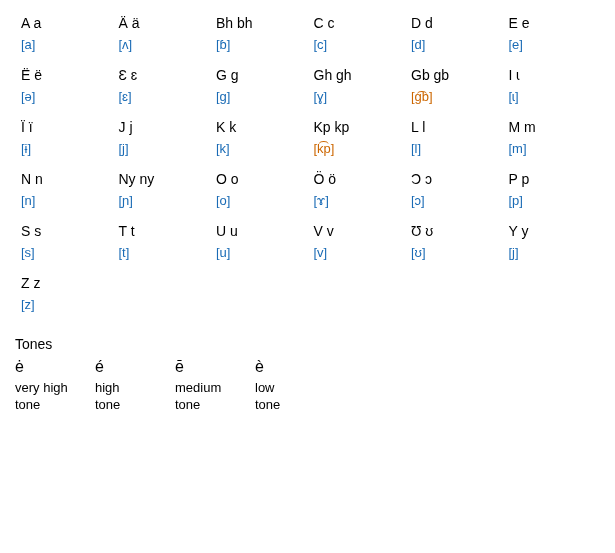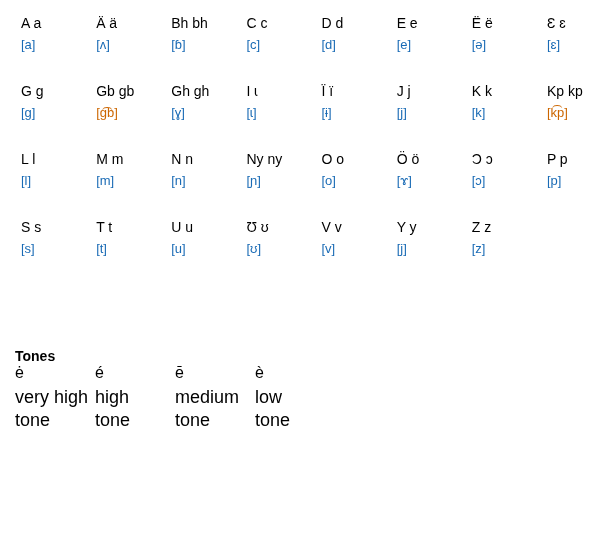--- a/index.html
+++ b/index.html
@@ -7,22 +7,22 @@
       font-family: Arial, sans-serif;
       background: #fff;
       width: 615px;
       min-height: 553px;
       padding: 10px 15px;
       font-size: 14px;
       color: #000;
     }
     .alphabet-grid {
       display: grid;
-      grid-template-columns: repeat(8, 1fr);
-      gap: 16px;
+      grid-template-columns: repeat(6, 1fr);
+      gap: 0;
       margin-bottom: 10px;
     }
     .cell {
       padding: 4px 6px;
       min-height: 52px;
       display: flex;
       flex-direction: column;
       align-items: flex-start;
       justify-content: flex-start;
     }
@@ -39,42 +39,42 @@
       margin-top: 2px;
     }
     .ipa.orange {
       color: #cc6600;
     }
     .tones-section {
       margin-top: 8px;
       padding-top: 4px;
     }
     .tones-title {
-      font-weight: bold;
+      font-weight: normal;
       font-size: 14px;
-      margin-bottom: 0;
+      margin-bottom: 6px;
     }
     .tones-row {
       display: flex;
       flex-direction: row;
       gap: 0;
     }
     .tone-item {
       display: flex;
       flex-direction: column;
       align-items: flex-start;
       width: 80px;
     }
     .tone-letter {
       font-size: 16px;
       color: #000;
       margin-bottom: 4px;
     }
     .tone-label {
-      font-size: 18px;
+      font-size: 13px;
       color: #000;
       line-height: 1.3;
     }
   </style>
 </head>
 <body>
 
 <div class="alphabet-grid">
     <div class="cell">
       <div class="letter">A a</div>
@@ -106,28 +106,28 @@
     </div>
     <div class="cell">
       <div class="letter">Ɛ ɛ</div>
       <div class="ipa">[ɛ]</div>
     </div>
     <div class="cell">
       <div class="letter">G g</div>
       <div class="ipa">[ɡ]</div>
     </div>
     <div class="cell">
+      <div class="letter">Gh gh</div>
+      <div class="ipa">[ɣ]</div>
+    </div>
+    <div class="cell">
       <div class="letter">Gb gb</div>
       <div class="ipa orange">[g͡b]</div>
     </div>
     <div class="cell">
-      <div class="letter">Gh gh</div>
-      <div class="ipa">[ɣ]</div>
-    </div>
-    <div class="cell">
       <div class="letter">I ɩ</div>
       <div class="ipa">[ɩ]</div>
     </div>
     <div class="cell">
       <div class="letter">Ï ï</div>
       <div class="ipa">[ɨ]</div>
     </div>
     <div class="cell">
       <div class="letter">J j</div>
       <div class="ipa">[j]</div>
@@ -178,26 +178,26 @@
     </div>
     <div class="cell">
       <div class="letter">T t</div>
       <div class="ipa">[t]</div>
     </div>
     <div class="cell">
       <div class="letter">U u</div>
       <div class="ipa">[u]</div>
     </div>
     <div class="cell">
+      <div class="letter">V v</div>
+      <div class="ipa">[v]</div>
+    </div>
+    <div class="cell">
       <div class="letter">Ʊ ʊ</div>
       <div class="ipa">[ʊ]</div>
-    </div>
-    <div class="cell">
-      <div class="letter">V v</div>
-      <div class="ipa">[v]</div>
     </div>
     <div class="cell">
       <div class="letter">Y y</div>
       <div class="ipa">[j]</div>
     </div>
     <div class="cell">
       <div class="letter">Z z</div>
       <div class="ipa">[z]</div>
     </div>
     <div class="cell"></div>

